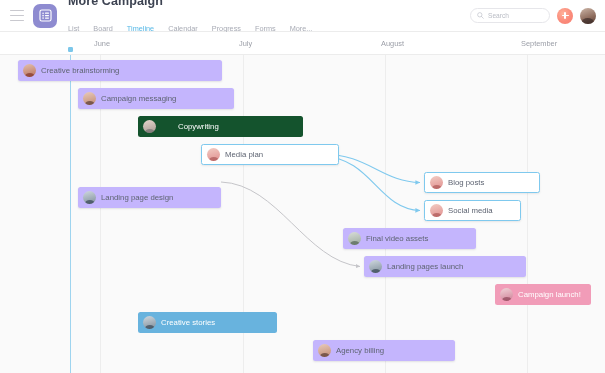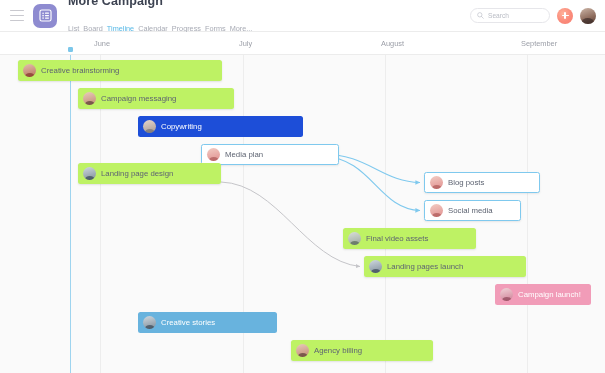--- a/index.html
+++ b/index.html
@@ -27,21 +27,21 @@
     width: 24px; height: 24px; border-radius: 7px;
     background: #8e8bd0; display: flex; align-items: center; justify-content: center;
     flex: 0 0 auto;
   }
   .app-icon svg { display: block; }
   .title-block { margin-left: 11px; display: flex; flex-direction: column; justify-content: center; }
   .proj-title {
     font-size: 12.5px; font-weight: bold; color: #3d4352; line-height: 14px;
     letter-spacing: .1px;
   }
-  .tabs { display: flex; gap: 4px; margin-top: 16px; }
+  .tabs { display: flex; gap: 14px; margin-top: 16px; }
   .tab {
     font-size: 7.3px; color: #a8abb5; line-height: 10px; padding-bottom: 3px;
     cursor: pointer; white-space: nowrap;
   }
   .tab.active { color: #56b8e6; border-bottom: 1.6px solid #56b8e6; }
 
   .header-right { margin-left: auto; display: flex; align-items: center; gap: 7px; margin-right: 9px; }
   .search {
     width: 80px; height: 15px; border: 1px solid #e6e6ea; border-radius: 8px;
     display: flex; align-items: center; padding: 0 6px; background: #fff;
@@ -83,23 +83,23 @@
     position: absolute; width: 5px; height: 5px; border-radius: 1.2px; background: #7cc7ea;
   }
   svg.links { position: absolute; left: 0; top: 0; width: 605px; height: 318px; pointer-events: none; }
 
   
   .bar {
     position: absolute; height: 21px; border-radius: 2.5px;
     display: flex; align-items: center; padding-left: 5px; cursor: pointer;
     font-size: 7.8px; white-space: nowrap; overflow: hidden;
   }
-  .bar.white { background: #bef264; color: #5e6472; box-shadow: 0 1px 2px rgba(60,60,70,.13); }
+  .bar.white { background: #c4b5fd; color: #5e6472; box-shadow: 0 1px 2px rgba(60,60,70,.13); }
   .bar.outlined { background: #ffffff; color: #5e6472; border: 1.1px solid #7fc9ee; box-shadow: 0 1px 2px rgba(60,60,70,.10); }
-  .bar.green { background: #1d4ed8; color: #ffffff; }
+  .bar.green { background: #14532d; color: #ffffff; gap: 17px; }
   .bar.blue  { background: #68b3de; color: #ffffff; }
   .bar.pink  { background: #f19cb8; color: #ffffff; }
   .bar-label { margin-left: 5px; line-height: 10px; }
 
   .av { width: 13px; height: 13px; border-radius: 50%; overflow: hidden; position: relative; flex: 0 0 auto; }
   .av::after {
     content:""; position:absolute; left:50%; bottom:-24%; transform:translateX(-50%);
     width: 80%; height: 56%; border-radius: 50% 50% 40% 40%;
   }
   .av.a1 { background: linear-gradient(165deg,#e3c0ad,#b8705c); } .av.a1::after { background: rgba(120,40,30,.6); }
@@ -204,21 +204,21 @@
     <div class="bar green" style="left:138px; top:61px;  width:165px;">
       <div class="av a3"></div>
       <span class="bar-label">Copywriting</span>
     </div>
 
     <div class="bar outlined" style="left:201px; top:89px; width:138px;">
       <div class="av a4"></div>
       <span class="bar-label">Media plan</span>
     </div>
 
-    <div class="bar white" style="left:78px;  top:108px; width:143px;">
+    <div class="bar white" style="left:78px;  top:132px; width:143px;">
       <div class="av a6"></div>
       <span class="bar-label">Landing page design</span>
     </div>
 
     <div class="bar outlined" style="left:424px; top:117px; width:116px;">
       <div class="av a4"></div>
       <span class="bar-label">Blog posts</span>
     </div>
 
     <div class="bar outlined" style="left:424px; top:145px; width:97px;">
@@ -239,19 +239,19 @@
     <div class="bar pink" style="left:484px; top:229px; width:96px;margin-left:11px;">
       <div class="av a7"></div>
       <span class="bar-label">Campaign launch!</span>
     </div>
 
     <div class="bar blue" style="left:138px; top:257px; width:139px;">
       <div class="av a6"></div>
       <span class="bar-label">Creative stories</span>
     </div>
 
-    <div class="bar white" style="left:291px; top:285px; width:142px;">
+    <div class="bar white" style="left:313px; top:285px; width:142px;">
       <div class="av a2"></div>
       <span class="bar-label">Agency billing</span>
     </div>
 
   </div>
 </div>
 
 </body></html>

